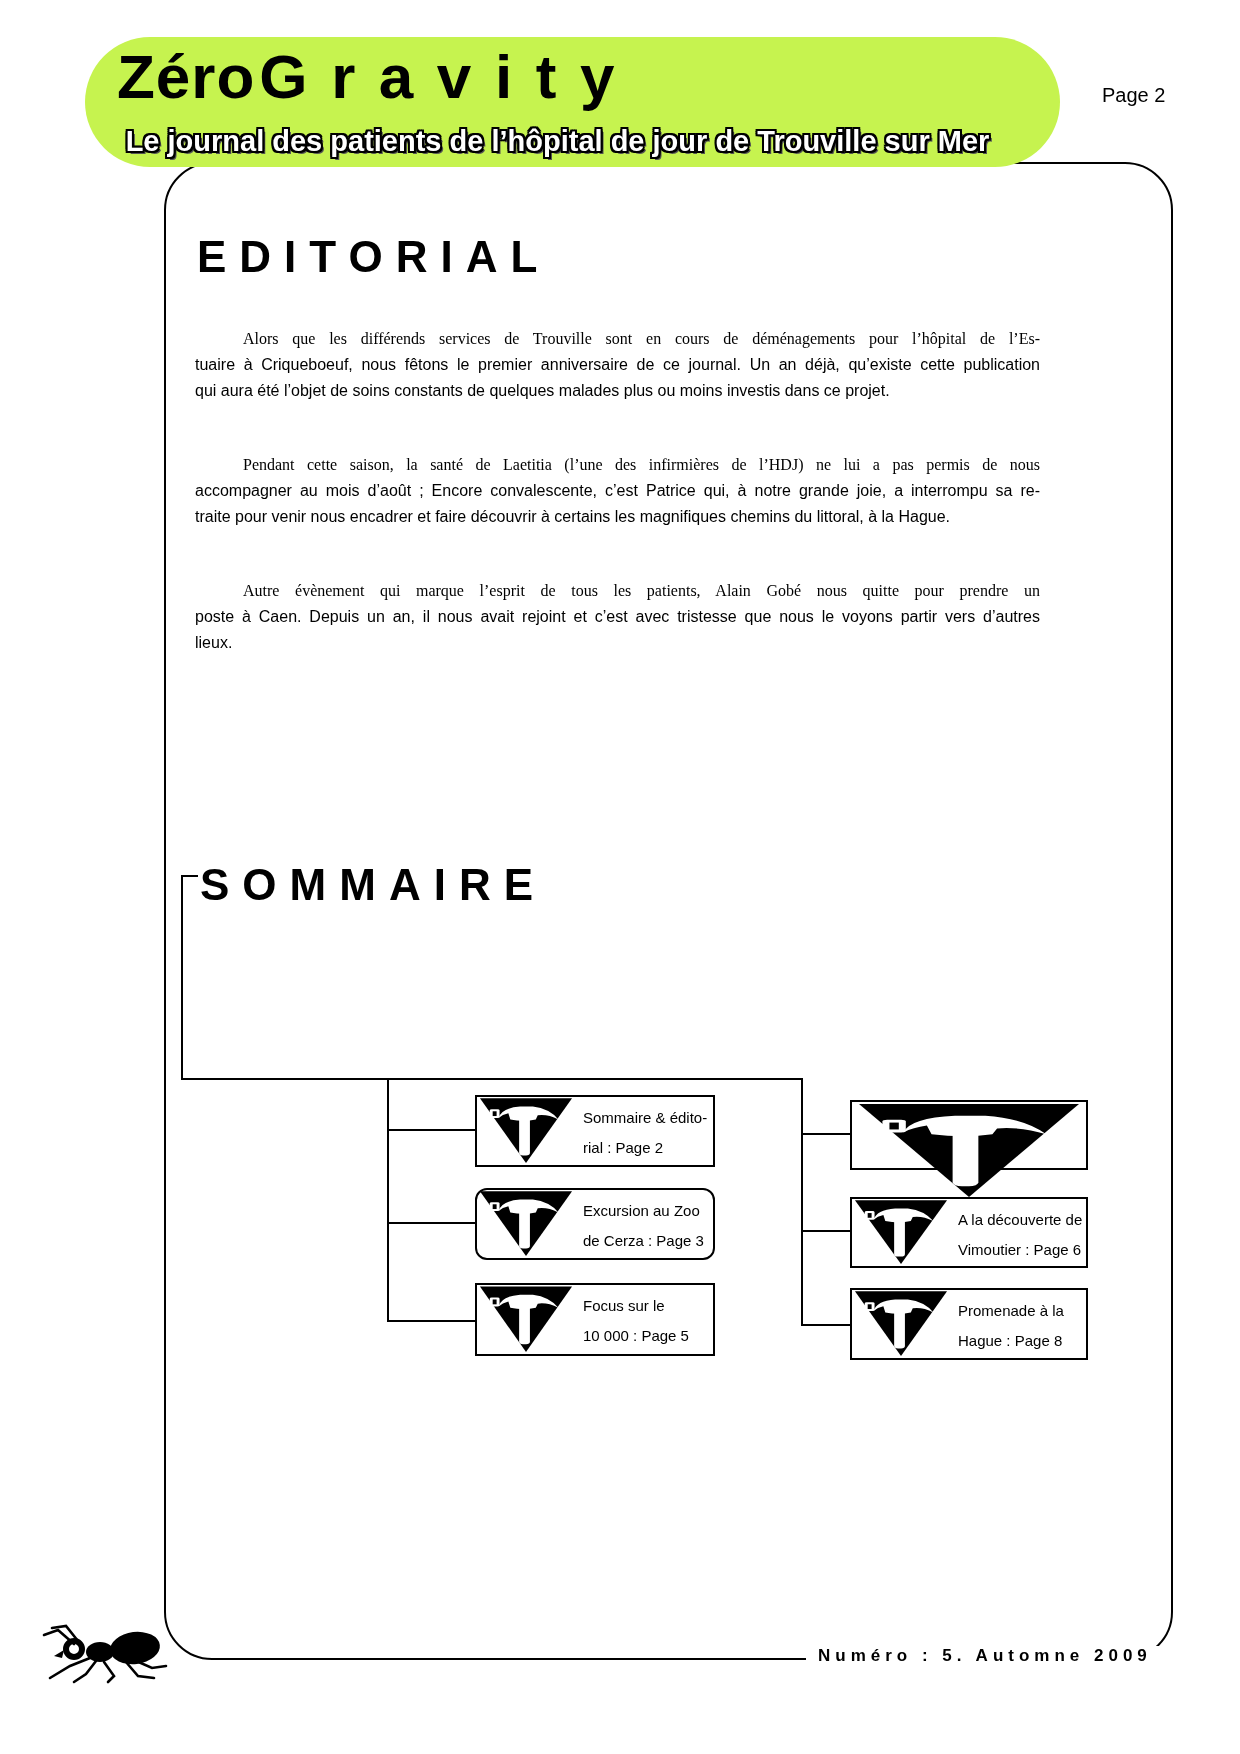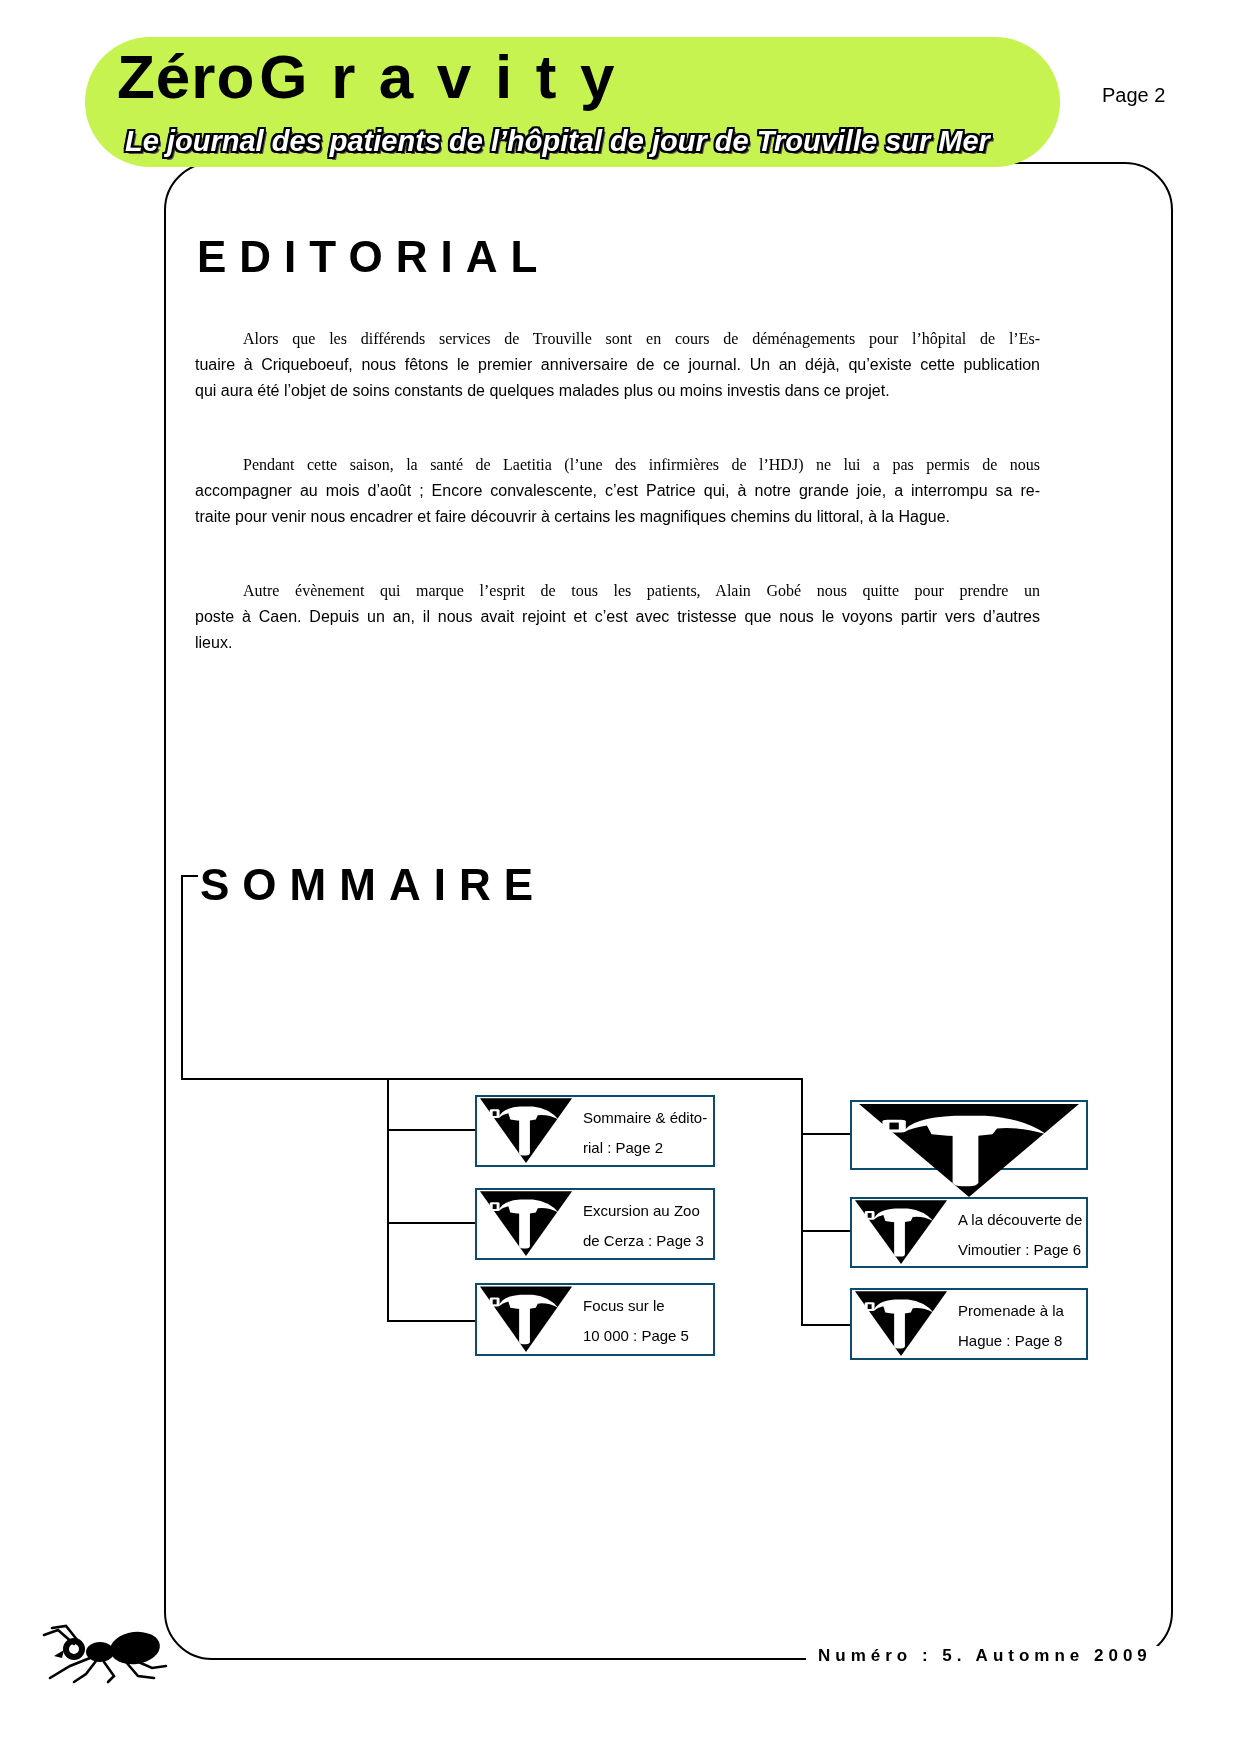--- a/index.html
+++ b/index.html
@@ -10,42 +10,42 @@
   .frame{position:absolute;left:164px;top:162px;width:1005px;height:1494px;
          border:2px solid #000;border-radius:48px;z-index:1;}
 
   
   .bubble{position:absolute;left:85px;top:37px;width:975px;height:130px;
           border-radius:68px;z-index:5;}
   .title{position:absolute;left:32px;top:4px;font-size:62px;font-weight:700;
          letter-spacing:1px;white-space:nowrap;}
   .title .accent{letter-spacing:0.38em;margin-left:4px;}
   .subtitle{position:absolute;left:0;right:30px;top:88px;text-align:center;
-            font-size:29px;font-style:italic;font-weight:700;color:#fff;white-space:nowrap;
+            font-size:29px;font-weight:700;color:#fff;white-space:nowrap;
             text-shadow:-2px -2px 0 #000,2px -2px 0 #000,-2px 2px 0 #000,2px 2px 0 #000,
                         0 -2px 0 #000,0 2px 0 #000,-2px 0 0 #000,2px 0 0 #000,3px 3px 0 #555;}
   .page-label{position:absolute;left:1102px;top:84px;font-size:20px;z-index:6;white-space:nowrap;}
 
   
   .section-heading{position:absolute;font-size:44px;font-weight:700;letter-spacing:13px;
                    z-index:2;white-space:nowrap;}
 
   
   .para{position:absolute;left:195px;width:845px;font-size:16px;line-height:26px;z-index:2;}
   .pline{text-align:justify;text-align-last:justify;}
   .pline.last{text-align:left;text-align-last:left;}
   .pline.first{text-indent:48px;font-family:Liberation Serif, serif;}
 
   
   .hline,.vline{position:absolute;background:#000;z-index:1;}
   .hline{height:2px;}
   .vline{width:2px;}
 
   
-  .sbox{position:absolute;background:#fff;border:2px solid #0c4a6e;z-index:3;display:flex;}
+  .sbox{position:absolute;background:#fff;border:2px solid #000000;z-index:3;display:flex;}
   .sbox .icon-wrap{flex:0 0 98px;position:relative;}
   .sbox svg.hammer{position:absolute;left:0;top:0;width:100%;height:100%;}
   .sbox .stext{flex:1;padding:6px 2px 0 8px;font-size:15px;line-height:30px;white-space:nowrap;}
 
   
   .quote{position:absolute;left:120px;top:1358px;width:242px;height:238px;
          border:13px solid #c9c9c9;border-radius:55px;background:#fff;z-index:4;
          text-align:center;padding-top:12px;}
   .quote .qline{font-size:15.5px;line-height:37px;white-space:nowrap;}
   .quote .qauthor{font-size:17px;font-weight:700;line-height:40px;white-space:nowrap;}
@@ -124,21 +124,21 @@
     <div class="icon-wrap">
         <svg class="hammer" viewBox="0 0 100 100" preserveAspectRatio="none">
           <use href="#hammer-def"></use>
         </svg>
       </div>
     <div class="stext">
         <div>Sommaire &amp; édito-</div>
         <div>rial  : Page 2</div>
       </div>
   </div>
-  <div class="sbox" style="left:475px;top:1188px;width:236px;height:68px;">
+  <div class="sbox" style="left:475px;top:1188px;width:236px;height:68px;border-radius:12px;">
     <div class="icon-wrap">
         <svg class="hammer" viewBox="0 0 100 100" preserveAspectRatio="none">
           <use href="#hammer-def"></use>
         </svg>
       </div>
     <div class="stext">
         <div>Excursion au Zoo</div>
         <div>de Cerza : Page 3</div>
       </div>
   </div>

